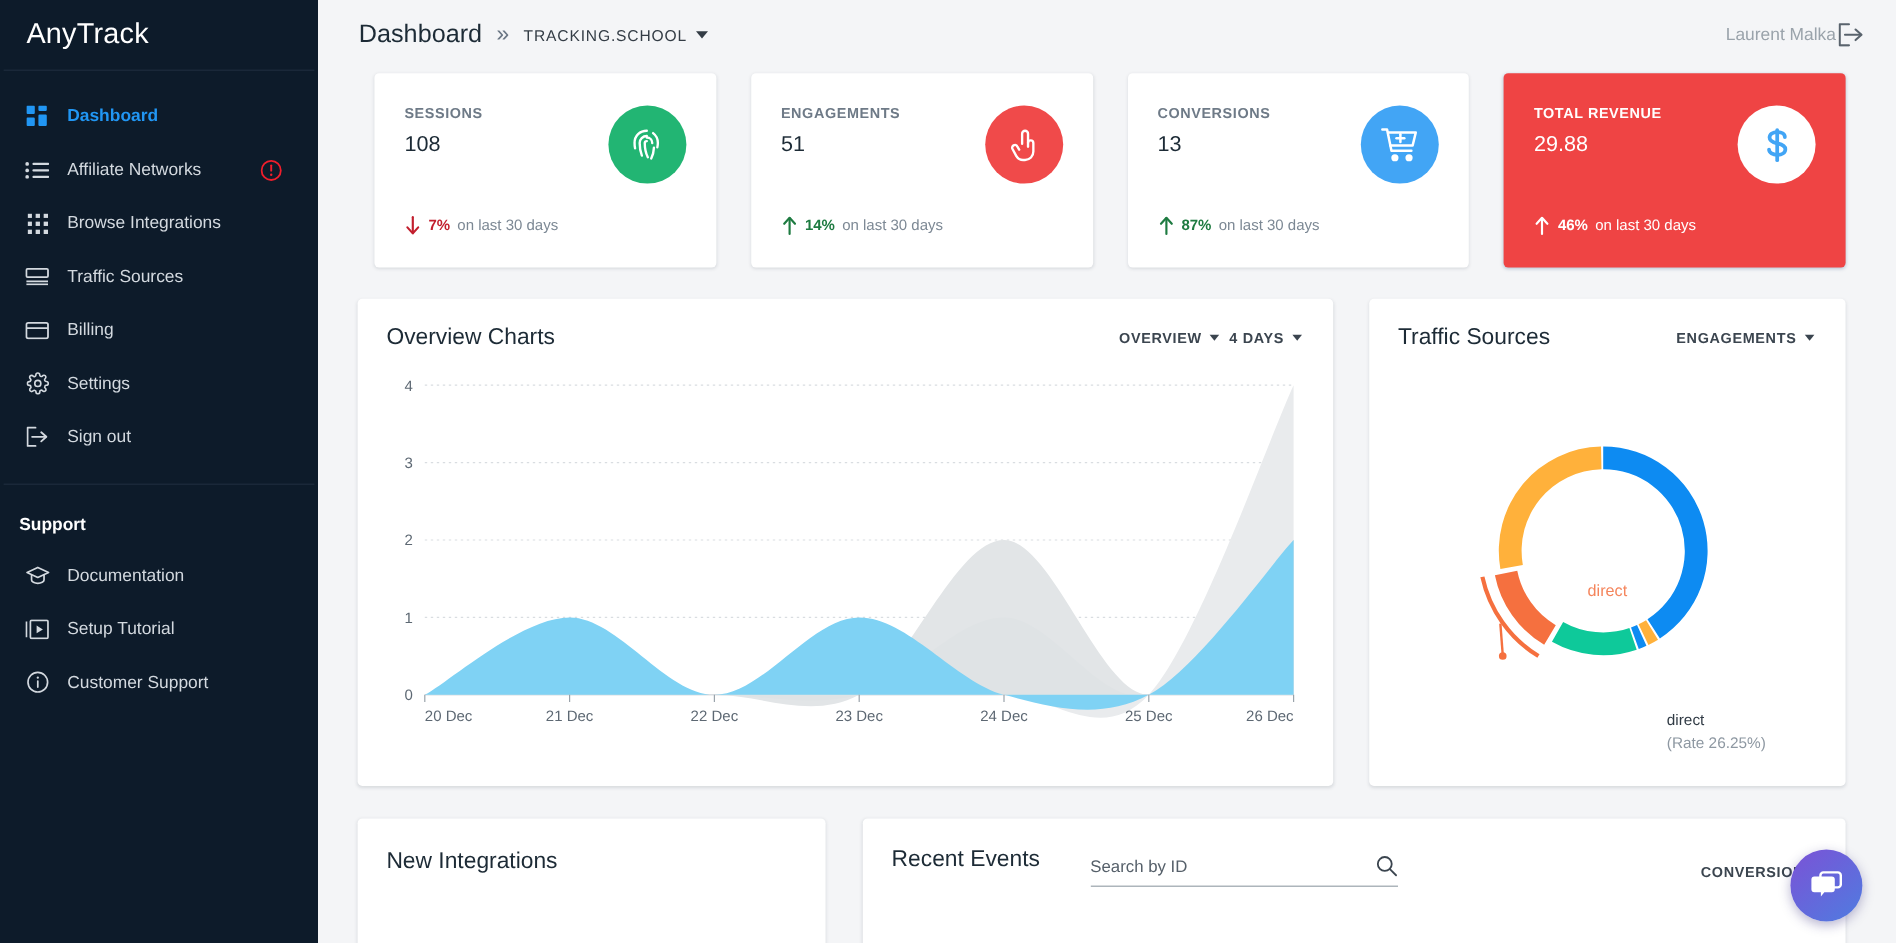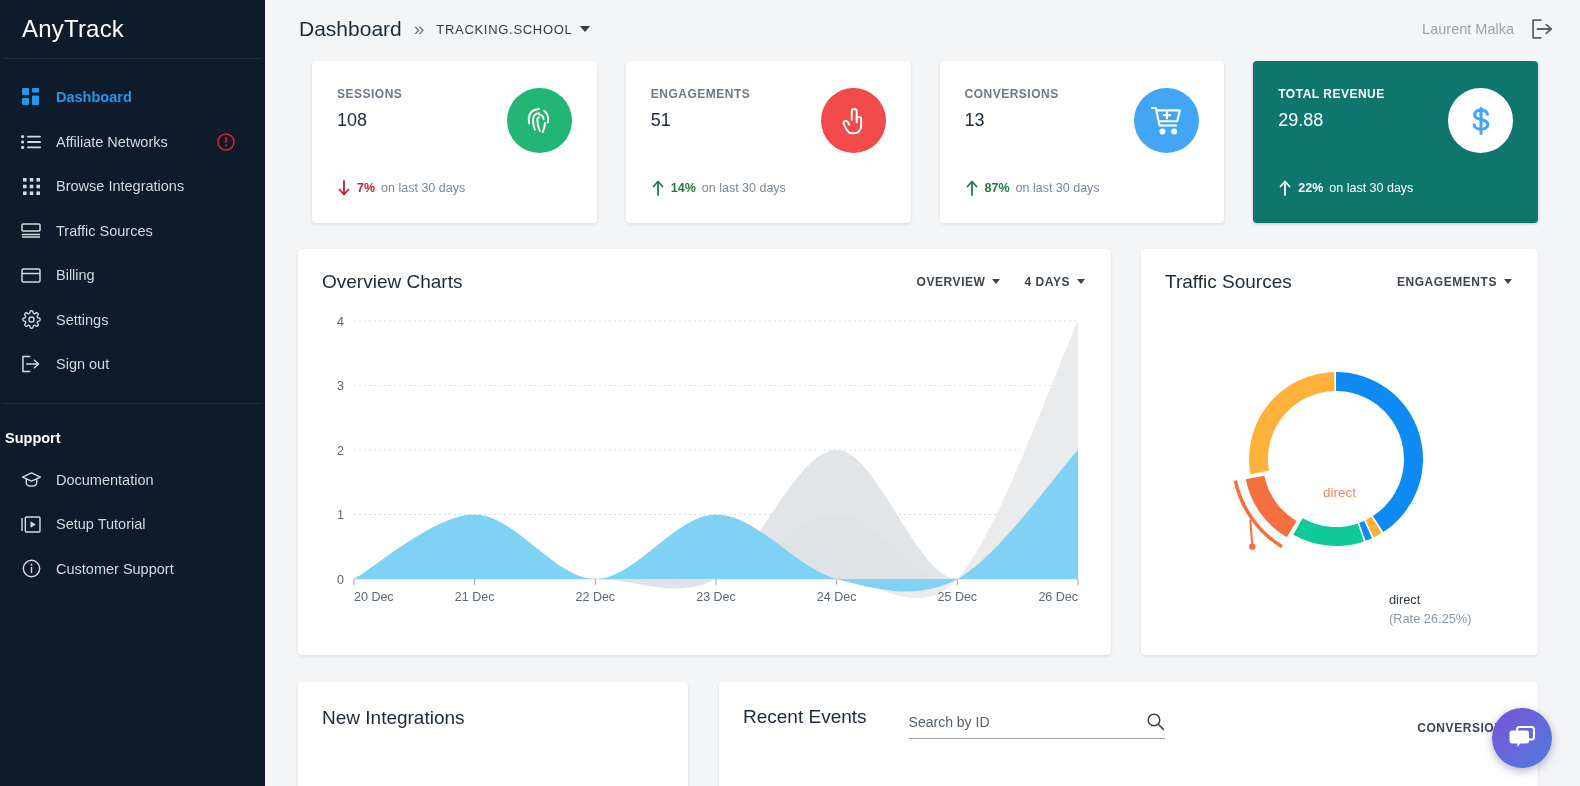--- a/index.html
+++ b/index.html
@@ -37,21 +37,21 @@
     margin-right: 12px;
   }
   .nav-ico svg { display: block; }
   .nav-label { color: #d3d9df; font-size: 14.5px; }
   .nav-item.active .nav-label { color: #2196f3; font-weight: bold; }
   .alert-dot {
     position: absolute; right: 30px; width: 18px; height: 18px;
   }
   .sec-title {
     color: #ffffff; font-size: 14.5px; font-weight: bold;
-    padding: 22px 0 12px 5px;
+    padding: 22px 0 12px 16px;
   }
   .support-wrap { padding-top: 4px; }
 
   
   .main {
     flex: 1; height: 786px; overflow: hidden;
     position: relative; background: #f4f5f7;
   }
   .topbar {
     height: 58px; display: flex; align-items: center;
@@ -61,33 +61,33 @@
   .crumb-sep { font-size: 19px; color: #6b7785; margin: 0 12px; }
   .crumb-prop {
     font-size: 13px; color: #333c45; letter-spacing: .7px;
     cursor: pointer;
   }
   .caret {
     display: inline-block; width: 0; height: 0;
     border-left: 5px solid transparent; border-right: 5px solid transparent;
     border-top: 6px solid #333c45; margin-left: 7px; vertical-align: 2px;
   }
-  .topbar-right { margin-left: auto; display: flex; align-items: center; gap: 18px; }
+  .topbar-right { margin-left: auto; display: flex; align-items: center; gap: 2px; }
   .username { font-size: 14.5px; color: #9aa3ab; }
 
   
   .kpi-row {
     display: flex; gap: 29px; padding: 3px 42px 0 47px;
   }
   .kpi-card {
     flex: 1; height: 162px; background: #ffffff;
     border-radius: 4px; box-shadow: 0 1px 3px rgba(20,30,50,.12);
     padding: 26px 24px 0 25px; position: relative;
   }
-  .kpi-card.accent { background: #0f766e; box-shadow: 0 1px 3px rgba(20,60,110,.25); }
+  .kpi-card.accent { background: #ef4444; box-shadow: 0 1px 3px rgba(20,60,110,.25); }
   .kpi-label {
     font-size: 12px; font-weight: bold; letter-spacing: .5px;
     color: #6e7a87;
   }
   .kpi-card.accent .kpi-label { color: #ffffff; }
   .kpi-value { font-size: 18px; color: #1d2b36; margin-top: 9px; }
   .kpi-card.accent .kpi-value { color: #ffffff; }
   .kpi-circle {
     position: absolute; top: 27px; right: 25px;
     width: 65px; height: 65px; border-radius: 50%;
@@ -106,21 +106,21 @@
   .chart-row { display: flex; gap: 30px; padding: 26px 42px 0 33px; }
   .panel {
     background: #fff; border-radius: 4px;
     box-shadow: 0 1px 3px rgba(20,30,50,.12);
   }
   .panel-head {
     display: flex; align-items: center;
     padding: 22px 26px 0 24px;
   }
   .panel-title { font-size: 19px; color: #1d2b36; }
-  .panel-actions { margin-left: auto; display: flex; gap: 24px; align-items: center; }
+  .panel-actions { margin-left: auto; display: flex; gap: 8px; align-items: center; }
   .dd {
     font-size: 12px; letter-spacing: .55px; color: #3b454f;
     font-weight: bold; cursor: pointer; white-space: nowrap;
   }
   .caret-sm {
     display: inline-block; width: 0; height: 0;
     border-left: 4.5px solid transparent; border-right: 4.5px solid transparent;
     border-top: 5.5px solid #3b454f; margin-left: 7px; vertical-align: 2px;
   }
   #overview-panel { flex: 0 0 813px; height: 406px; }
@@ -408,21 +408,21 @@
           <svg width="34" height="34" viewBox="0 0 24 24" fill="none" stroke="#42a5f5" stroke-width="2.2" stroke-linecap="round">
             <line x1="12" y1="3.2" x2="12" y2="20.8"></line>
             <path d="M16.5 7.2c0-1.8-2-2.9-4.5-2.9s-4.5 1.2-4.5 3.2 2 2.9 4.5 3.4 4.8 1.3 4.8 3.5-2.3 3.3-4.8 3.3-4.8-1.2-4.8-3.1"></path>
           </svg>
         </div>
         <div class="kpi-foot">
           <svg width="14" height="16" viewBox="0 0 14 16" fill="none" stroke="#ffffff" stroke-width="1.8" stroke-linecap="round" stroke-linejoin="round">
               <line x1="7" y1="15" x2="7" y2="2"></line>
               <polyline points="2.5,6.5 7,1.5 11.5,6.5"></polyline>
             </svg>
-          <span class="kpi-pct">22%</span>
+          <span class="kpi-pct">46%</span>
           <span class="kpi-sub">on last 30 days</span>
         </div>
       </div>
     </section>
 
     <section class="chart-row">
 
       <div class="panel" id="overview-panel">
         <div class="panel-head">
           <span class="panel-title">Overview Charts</span>

